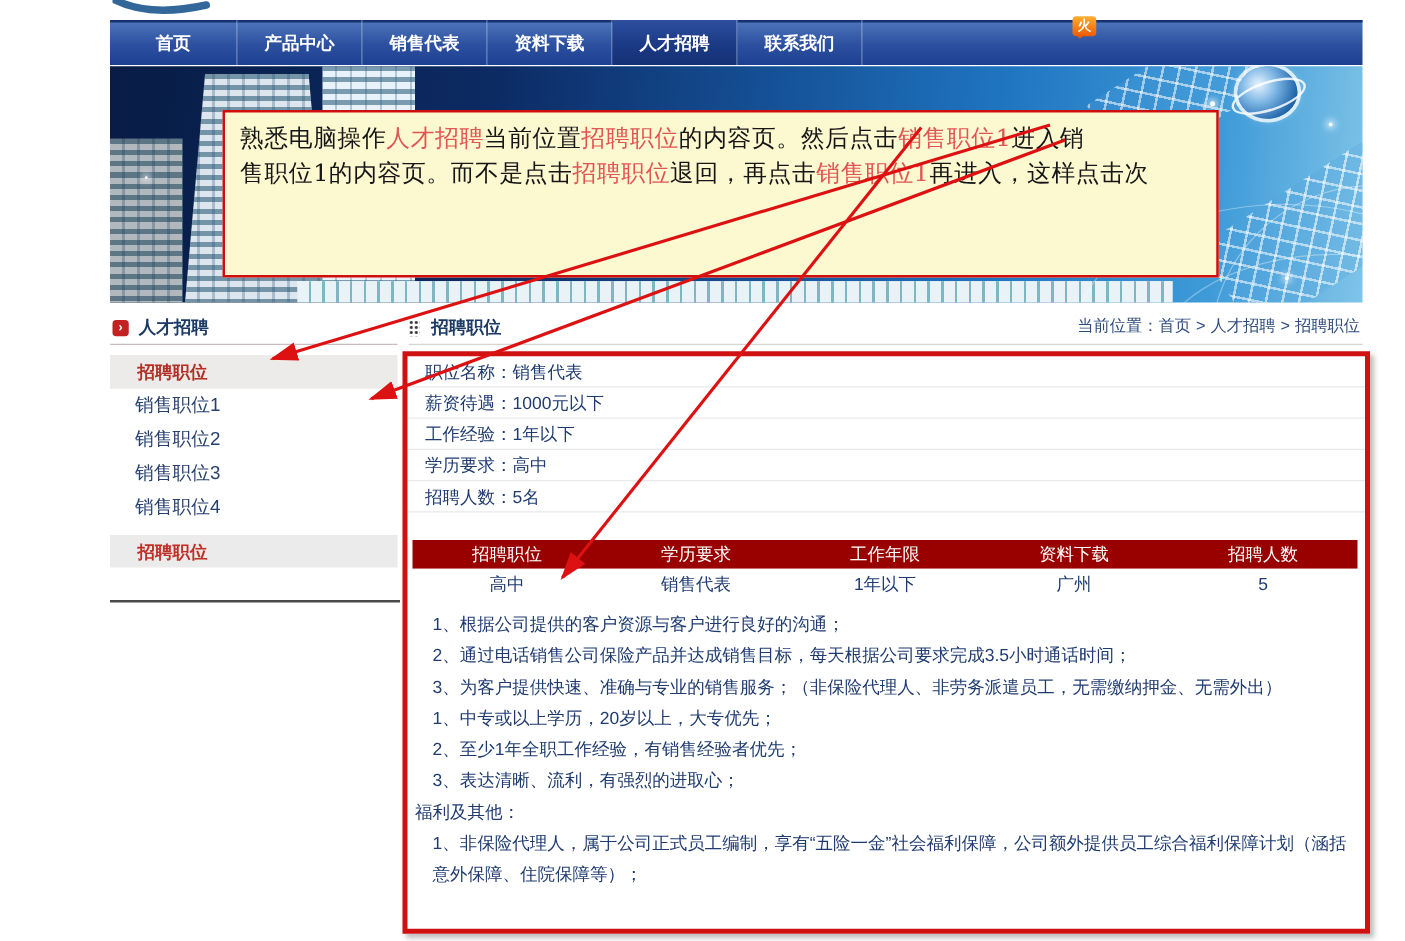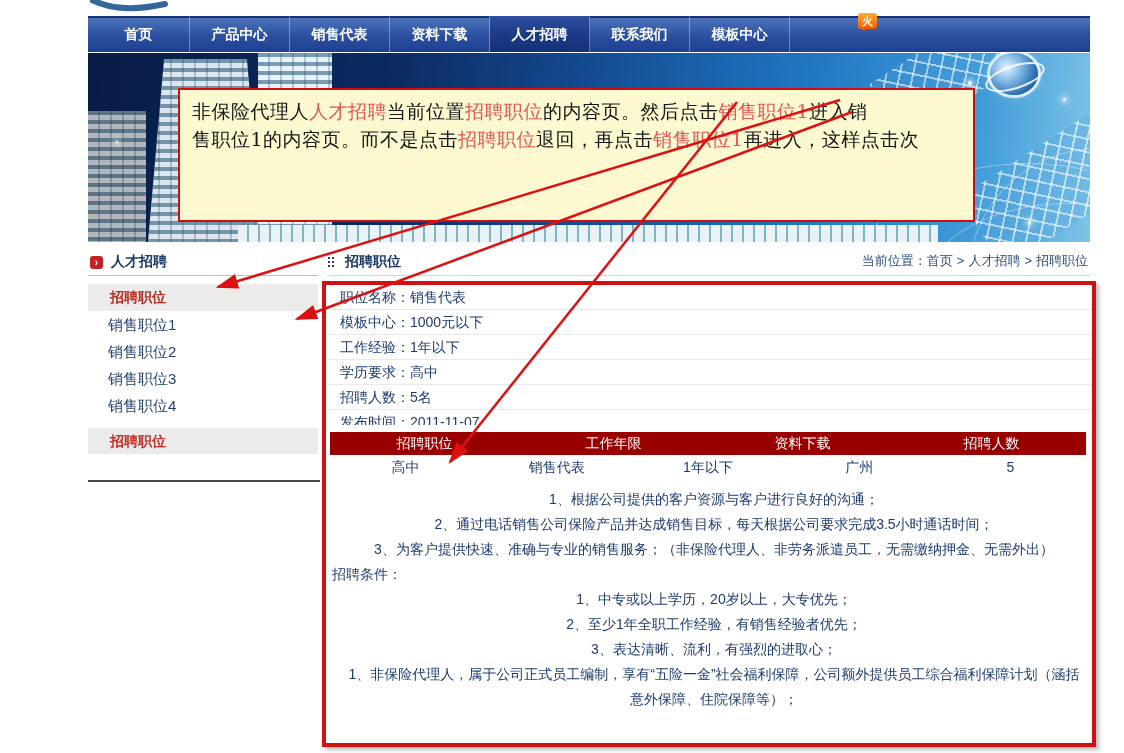--- a/index.html
+++ b/index.html
@@ -94,21 +94,21 @@
   #overlay-bottom-line { position:absolute; left:0; top:55px; width:232px; height:2px; background:#4a4a4a; }
   #job-table { position:absolute; left:242px; top:7px; width:756px; }
   .tbl-head { display:flex; height:23px; background:#990000; }
   .tbl-head .cell { flex:1; color:#fff; font-size:14px; line-height:23px; text-align:center; }
   .tbl-row { display:flex; height:25px; background:#fff; cursor:pointer; }
   .tbl-row .cell { flex:1; color:#1f3b70; font-size:14px; line-height:25px; text-align:center; }
 
   
   #description { position:absolute; left:330px; top:487px; width:752px; z-index:1; }
   .desc-line { font-size:14px; line-height:25px; color:#1f3b70; padding-left:2px; }
-  .desc-line.indent { padding-left:16px;text-align:center; }
+  .desc-line.indent { padding-left:16px; }
 
   
   #red-rect { position:absolute; left:322px; top:281px; width:774px; height:466px;
               border:4px solid #d01111; z-index:50; pointer-events:none;
               box-shadow:3px 3px 4px rgba(110,110,110,.45); }
 
   
   #arrows { position:absolute; left:0; top:0; z-index:60; pointer-events:none; }
 </style>
 </head>
@@ -120,21 +120,20 @@
     <path d="M2 4 Q 30 18 75 8" stroke="#33679a" stroke-width="6" fill="none" stroke-linecap="round"></path>
   </svg>
 
   <div id="topnav">
     <div class="nav-item">首页</div>
       <div class="nav-item">产品中心</div>
       <div class="nav-item">销售代表</div>
       <div class="nav-item">资料下载</div>
       <div class="nav-item active">人才招聘</div>
       <div class="nav-item">联系我们</div>
-      <div class="nav-item">模板中心</div>
       <span class="hot-badge" id="hot-badge">火</span>
   </div>
 
   <div id="banner">
     <div class="tower tower-a"></div>
     <div class="tower tower-b"></div>
     <div class="tower tower-c"></div>
     <div class="building-row"></div>
     <div class="lattice lattice-1"></div>
     <div class="lattice lattice-2"></div>
@@ -142,21 +141,21 @@
     <div class="arc arc-2"></div>
     <div class="arc arc-3"></div>
     <div class="globe"></div>
     <div class="star" style="left:880px; top:28px;"></div>
     <div class="star" style="left:975px; top:45px; width:3px; height:3px;"></div>
     <div class="star" style="left:940px; top:168px; width:3px; height:3px;"></div>
     <div class="star" style="left:28px; top:88px; width:2px; height:2px;"></div>
   </div>
 
   <div id="annotation-box">
-      <div class="ann-line"><span>非保险代理人</span><span class="ann-red">人才招聘</span><span>当前位置</span><span class="ann-red">招聘职位</span><span>的内容页。然后点击</span><span class="ann-red">销售职位1</span><span>进入销</span></div>
+      <div class="ann-line"><span>熟悉电脑操作</span><span class="ann-red">人才招聘</span><span>当前位置</span><span class="ann-red">招聘职位</span><span>的内容页。然后点击</span><span class="ann-red">销售职位1</span><span>进入销</span></div>
       <div class="ann-line"><span>售职位1的内容页。而不是点击</span><span class="ann-red">招聘职位</span><span>退回，再点击</span><span class="ann-red">销售职位1</span><span>再进入，这样点击次</span></div>
     </div>
 
   <div id="sidebar-head">
     <span class="arrow-box-icon">›</span>
     <span class="head-label">人才招聘</span>
   </div>
   <div id="sidebar-underline"></div>
 
   <div id="content-head">
@@ -170,57 +169,57 @@
   <div id="sidebar-list">
       <div class="side-item active">招聘职位</div>
       <div class="side-item">销售职位1</div>
       <div class="side-item">销售职位2</div>
       <div class="side-item">销售职位3</div>
       <div class="side-item">销售职位4</div>
     </div>
 
   <div id="details">
       <div class="detail-row">职位名称：销售代表</div>
-      <div class="detail-row">模板中心：1000元以下</div>
+      <div class="detail-row">薪资待遇：1000元以下</div>
       <div class="detail-row">工作经验：1年以下</div>
       <div class="detail-row">学历要求：高中</div>
       <div class="detail-row">招聘人数：5名</div>
-      <div class="detail-row">发布时间：2011-11-07</div>
     </div>
 
   <div id="overlay-band">
     <div id="overlay-item">招聘职位</div>
     <div id="overlay-bottom-line"></div>
     <div id="job-table">
       <div class="tbl-head" id="tbl-head">
           <div class="cell">招聘职位</div>
+          <div class="cell">学历要求</div>
           <div class="cell">工作年限</div>
           <div class="cell">资料下载</div>
           <div class="cell">招聘人数</div>
         </div>
       <div id="tbl-rows">
           <div class="tbl-row">
             <div class="cell">高中</div>
             <div class="cell">销售代表</div>
             <div class="cell">1年以下</div>
             <div class="cell">广州</div>
             <div class="cell">5</div>
           </div>
         </div>
     </div>
   </div>
 
   <div id="description">
       <div class="desc-line indent">1、根据公司提供的客户资源与客户进行良好的沟通；</div>
       <div class="desc-line indent">2、通过电话销售公司保险产品并达成销售目标，每天根据公司要求完成3.5小时通话时间；</div>
       <div class="desc-line indent">3、为客户提供快速、准确与专业的销售服务；（非保险代理人、非劳务派遣员工，无需缴纳押金、无需外出）</div>
-      <div class="desc-line">招聘条件：</div>
       <div class="desc-line indent">1、中专或以上学历，20岁以上，大专优先；</div>
       <div class="desc-line indent">2、至少1年全职工作经验，有销售经验者优先；</div>
       <div class="desc-line indent">3、表达清晰、流利，有强烈的进取心；</div>
+      <div class="desc-line">福利及其他：</div>
       <div class="desc-line indent">1、非保险代理人，属于公司正式员工编制，享有“五险一金”社会福利保障，公司额外提供员工综合福利保障计划（涵括意外保障、住院保障等）；</div>
     </div>
 
   <div id="red-rect"></div>
 
   <svg id="arrows" width="1124" height="753">
     <defs>
       <marker id="ah" markerWidth="10" markerHeight="8" refX="8" refY="3" orient="auto" markerUnits="strokeWidth">
         <path d="M0,0 L9,3 L0,6 z" fill="#dd1111"></path>
       </marker>

